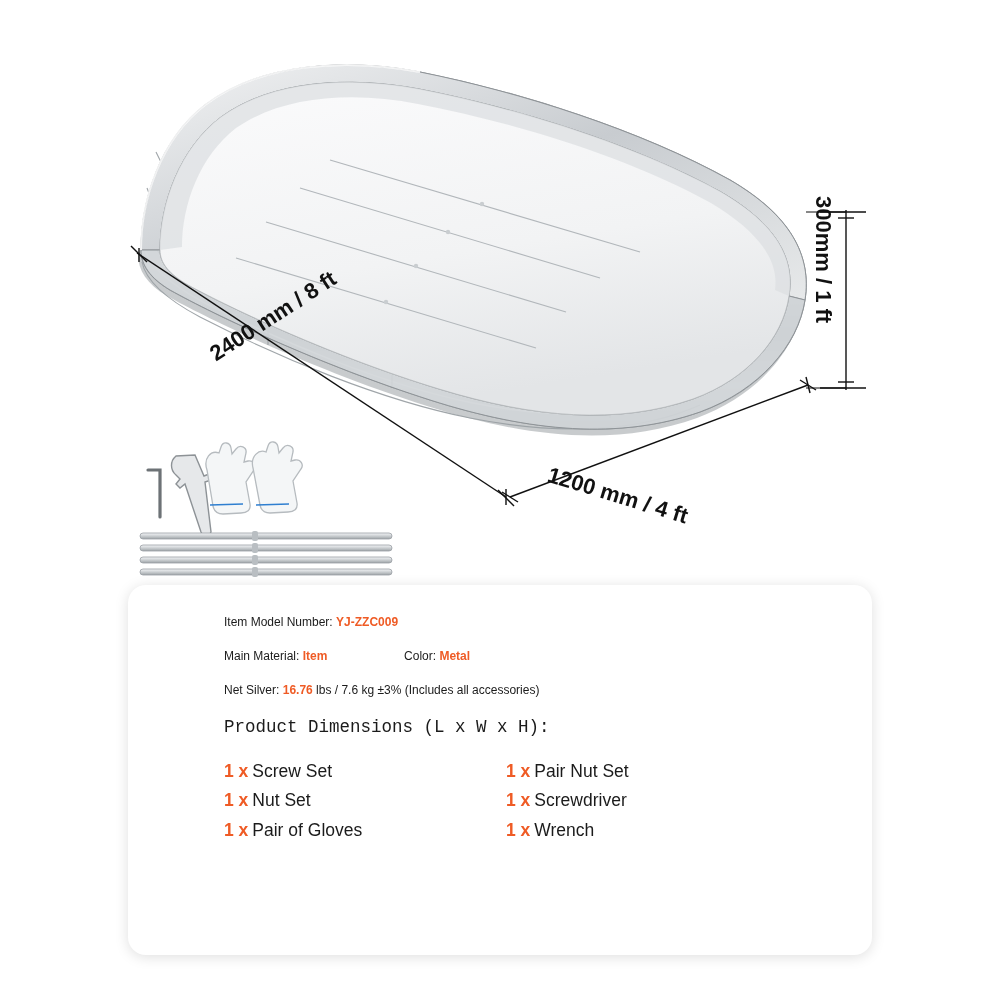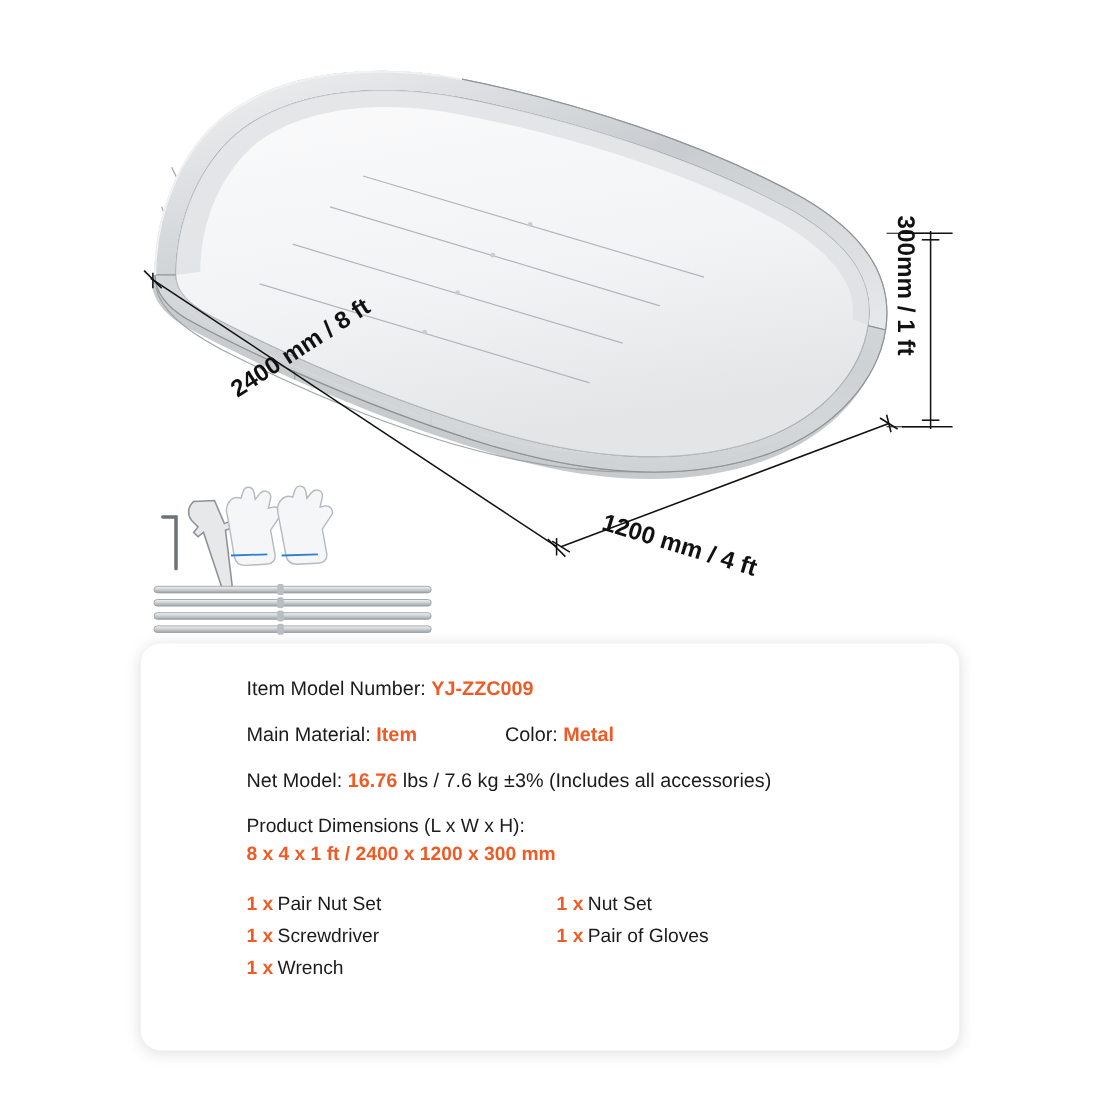--- a/index.html
+++ b/index.html
@@ -40,39 +40,40 @@
     top: 585px;
     width: 744px;
     height: 370px;
     background: #ffffff;
     border-radius: 18px;
     box-shadow: 0 2px 14px rgba(0,0,0,0.13);
     box-sizing: border-box;
     padding: 30px 40px 20px 96px;
   }
   .spec-line {
-    font-size: 18px;
+    font-size: 12px;
     color: #1b1b1b;
     margin-bottom: 19px;
     white-space: nowrap;
     line-height: 1.25;
   }
   .label {
     color: #1b1b1b;
   }
   .value {
     color: #ef5b25;
     font-weight: bold;
   }
   .inline-gap {
     display: inline-block;
     width: 70px;
   }
   .dims-block {
     margin-bottom: 22px;
+    font-family: Liberation Mono, monospace;
   }
   .dims-title {
     font-size: 17.5px;
     color: #1b1b1b;
     margin-bottom: 5px;
   }
   .dims-value {
     font-size: 17.5px;
     color: #ef5b25;
     font-weight: bold;
@@ -324,34 +325,36 @@
 
     <div class="spec-line">
       <span class="label">Main Material:</span>
       <span class="value">Item</span>
       <span class="inline-gap"></span>
       <span class="label">Color:</span>
       <span class="value">Metal</span>
     </div>
 
     <div class="spec-line">
-      <span class="label">Net Model:</span>
+      <span class="label">Net Silver:</span>
       <span class="value">16.76</span>
       <span class="label">lbs / 7.6</span>
       <span class="label">kg ±3% (Includes all accessories)</span>
     </div>
 
     <div class="dims-block">
       <div class="dims-title">Product Dimensions (L x W x H):</div>
-      <div class="dims-value">8 x 4 x 1 ft / 2400 x 1200 x 300 mm</div>
     </div>
 
     <div>
       <div class="acc-grid">
         <div class="acc-item">
+          <span class="acc-qty">1 x</span><span>Screw Set</span>
+        </div>
+        <div class="acc-item">
           <span class="acc-qty">1 x</span><span>Pair Nut Set</span>
         </div>
         <div class="acc-item">
           <span class="acc-qty">1 x</span><span>Nut Set</span>
         </div>
         <div class="acc-item">
           <span class="acc-qty">1 x</span><span>Screwdriver</span>
         </div>
         <div class="acc-item">
           <span class="acc-qty">1 x</span><span>Pair of Gloves</span>

